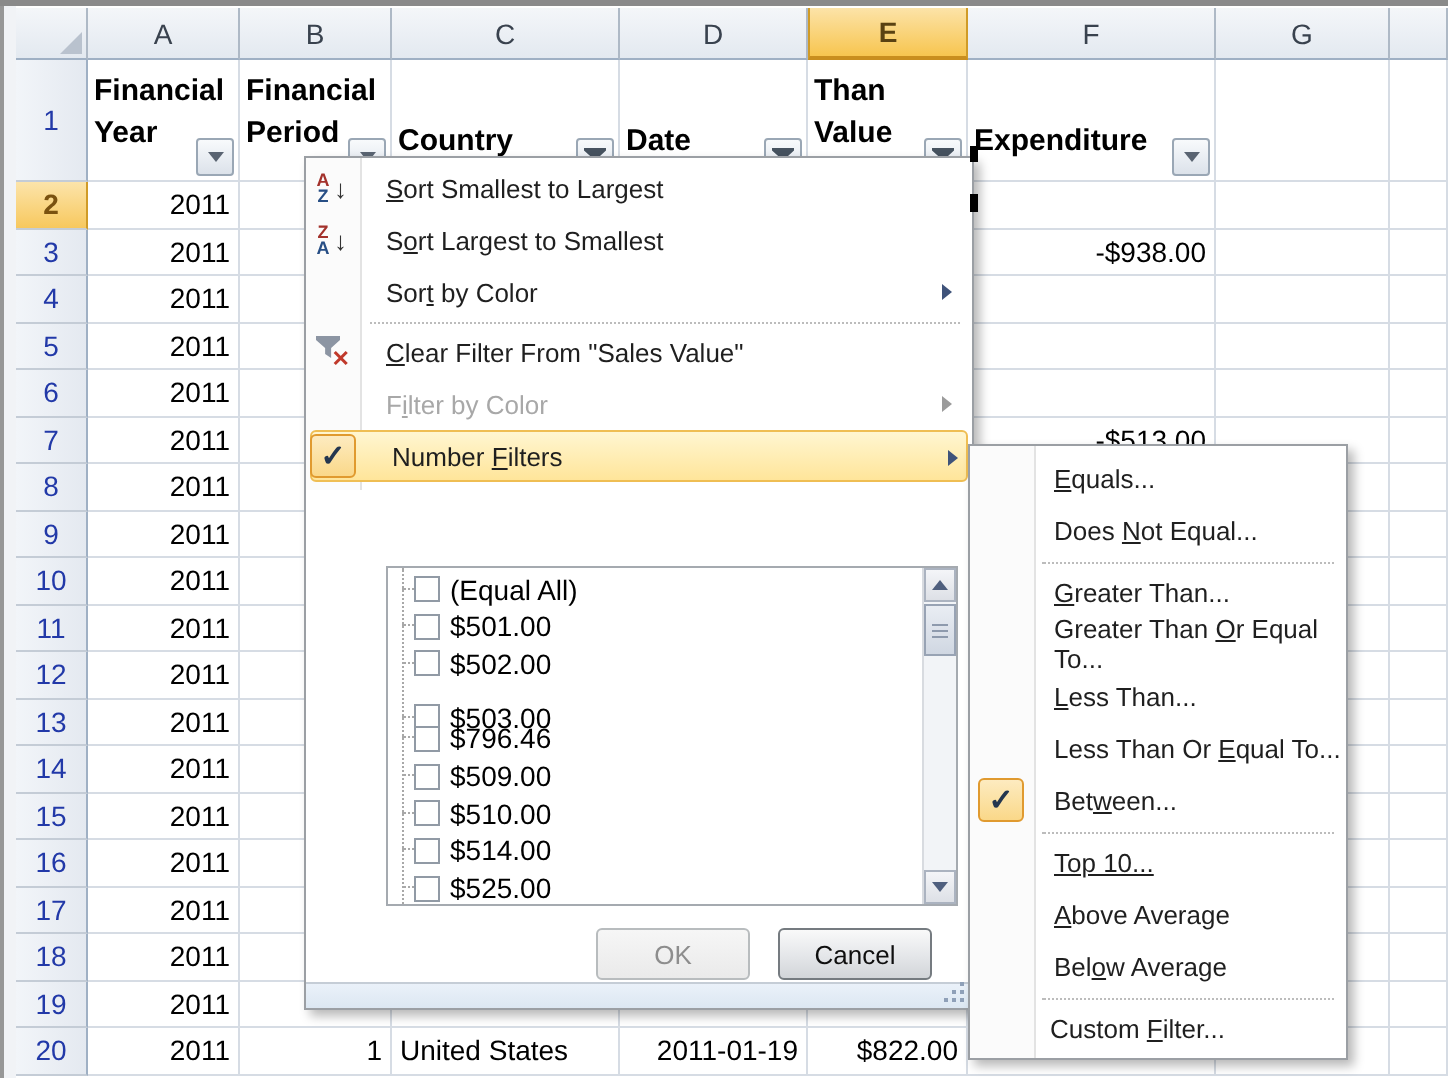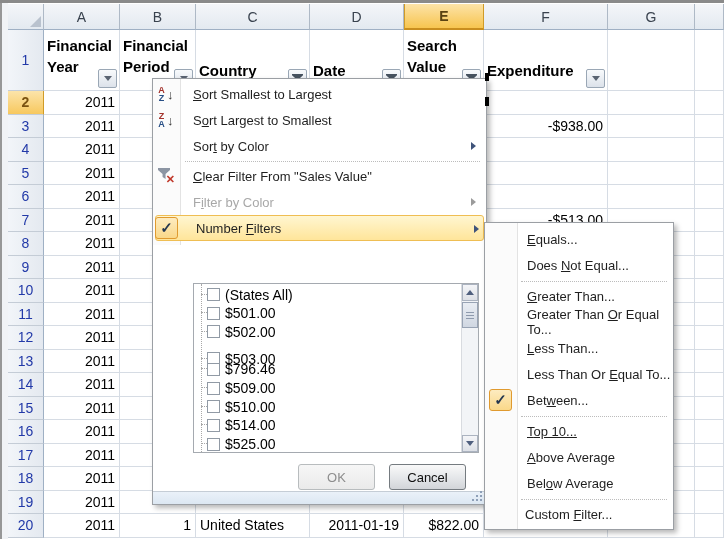--- a/index.html
+++ b/index.html
@@ -127,21 +127,21 @@
           <span class="funnelGlyph"></span>
         </div>
       </div>
       <div class="hdrcell one" style="left: 310px; top: 30px; width: 94px; height: 61px;">
         <div class="ln">Date</div>
         <div class="fbtn" style="position: absolute; inset: auto 2px 2px auto;">
           <span class="funnelGlyph"></span>
         </div>
       </div>
       <div class="hdrcell two" style="left: 404px; top: 30px; width: 80px; height: 61px;">
-        <div class="ln">Search</div>
+        <div class="ln">Than</div>
         <div class="ln">Value</div>
         <div class="fbtn" style="position: absolute; inset: auto 2px 2px auto;">
           <span class="funnelGlyph"></span>
         </div>
       </div>
       <div class="hdrcell one" style="left: 484px; top: 30px; width: 124px; height: 61px;">
         <div class="ln">Expenditure</div>
         <div class="fbtn" style="position: absolute; inset: auto 2px 2px auto;">
           <span class="chev"></span>
         </div>
@@ -367,21 +367,21 @@
         <div class="checkbox-mark" style="left: 2px; top: 138px; width: 23px; height: 22px;">✓</div>
       </div>
 
 
     <div class="listbox" style="left:40px;top:204px;width:286px;height:170px;">
       <div class="treeline"></div>
       <div id="value-list">
           <div class="litem" style="top: 1px;">
             <div class="stub"></div>
             <div class="cb"></div>
-            <span class="lbl">(States All)</span>
+            <span class="lbl">(Equal All)</span>
           </div>
           <div class="litem" style="top: 19.7px;">
             <div class="stub"></div>
             <div class="cb"></div>
             <span class="lbl">$501.00</span>
           </div>
           <div class="litem" style="top: 38.4px;">
             <div class="stub"></div>
             <div class="cb"></div>
             <span class="lbl">$502.00</span>

